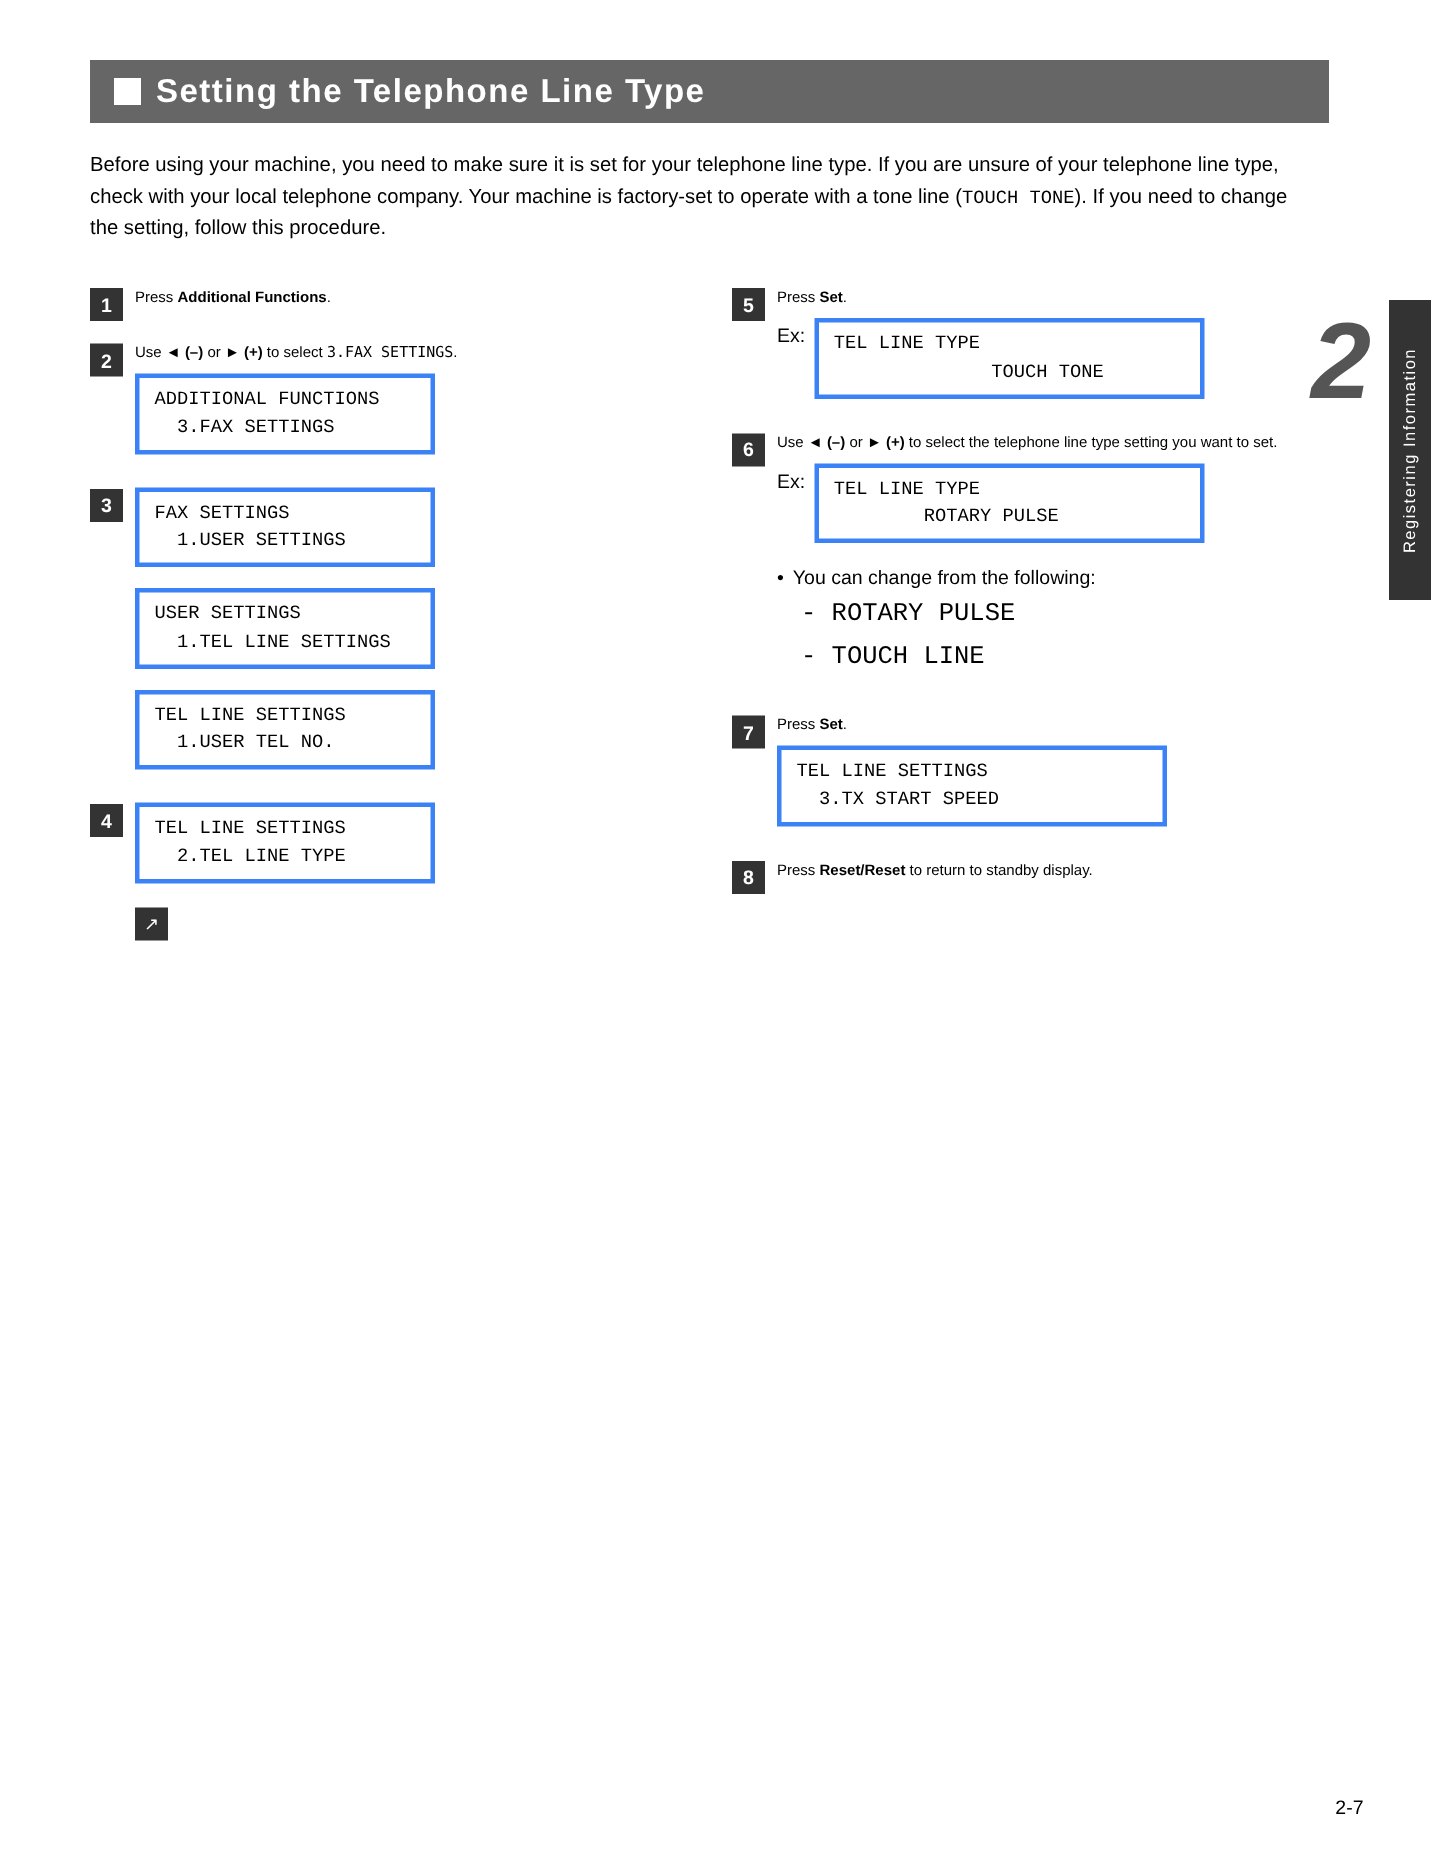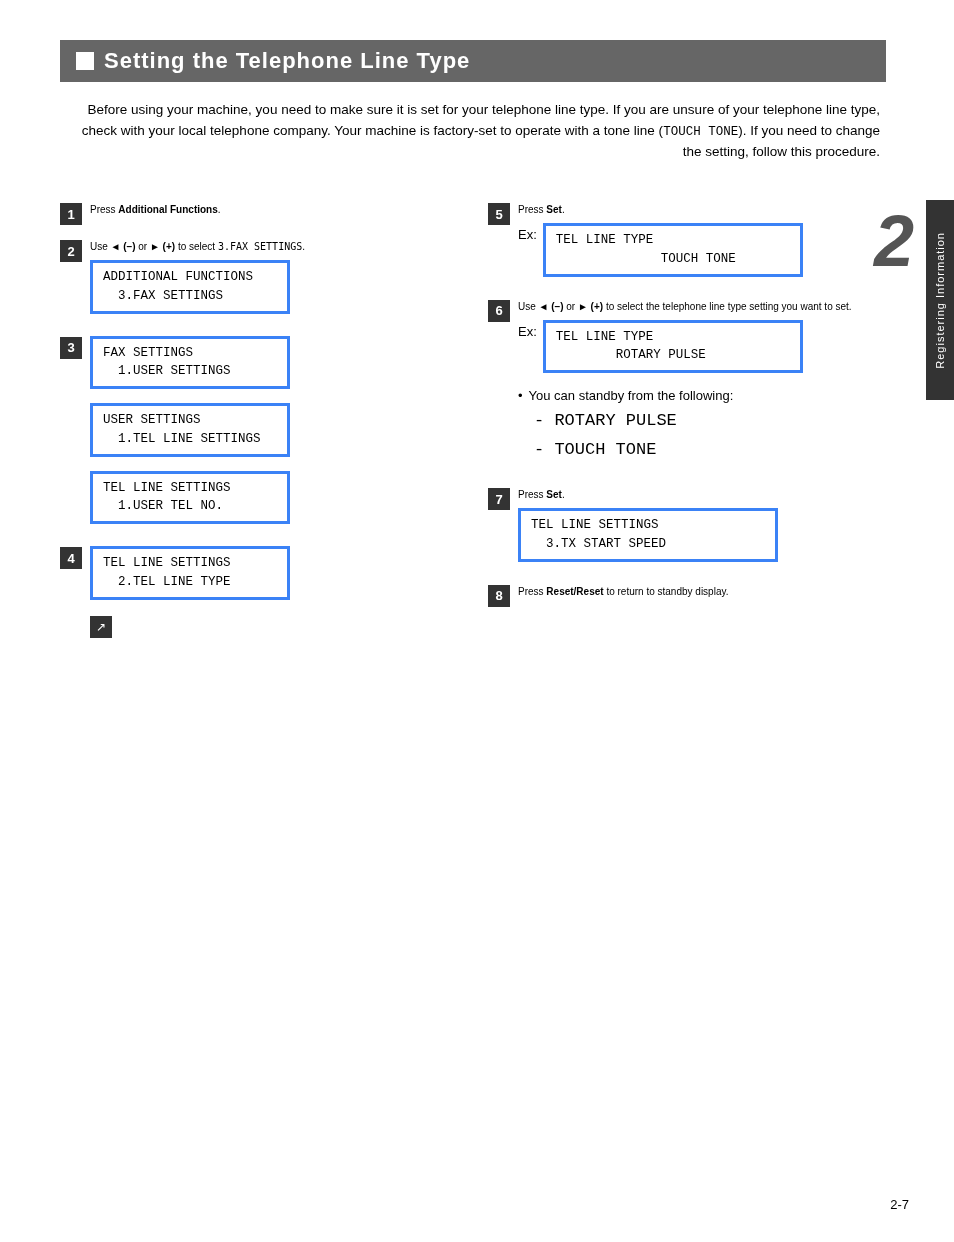--- a/index.html
+++ b/index.html
@@ -40,23 +40,22 @@
       color: #fff;
       font-size: 22px;
       font-weight: bold;
       letter-spacing: 1px;
     }
 
     
     .intro-text {
       font-size: 13.5px;
       line-height: 1.55;
-      margin-bottom: 39px;
+      margin-bottom: 28px;
       max-width: 820px;
-      text-align: right;
     }
     .intro-text code {
       font-family: 'Courier New', monospace;
       font-size: 12.5px;
     }
 
     
     .columns {
       display: flex;
       gap: 30px;
@@ -257,24 +256,24 @@
         <div class="step-number">6</div>
         <div class="step-content">
           <div class="step-text">Use ◄ <strong>(–)</strong> or ► <strong>(+)</strong> to select the telephone line type setting you want to set.</div>
           <div style="display:flex; align-items: flex-start; gap: 6px;">
             <span style="font-size:13px; padding-top:4px;">Ex:</span>
             <div class="lcd-box lcd-box-wide">TEL LINE TYPE<br>&nbsp;&nbsp;&nbsp;&nbsp;&nbsp;&nbsp;&nbsp;&nbsp;ROTARY PULSE</div>
           </div>
           <div class="bullet-list">
             <div class="bullet-main">
               <span>•</span>
-                <span>You can standby from the following:</span>
+                <span>You can change from the following:</span>
             </div>
             <div class="sub-item">- ROTARY PULSE</div>
-            <div class="sub-item">- TOUCH TONE</div>
+            <div class="sub-item">- TOUCH LINE</div>
           </div>
         </div>
       </div>
 
       <div class="step">
         <div class="step-number">7</div>
         <div class="step-content">
           <div class="step-text">Press <strong>Set</strong>.</div>
           <div class="lcd-box lcd-box-wide">TEL LINE SETTINGS<br>&nbsp;&nbsp;3.TX START SPEED</div>
         </div>

